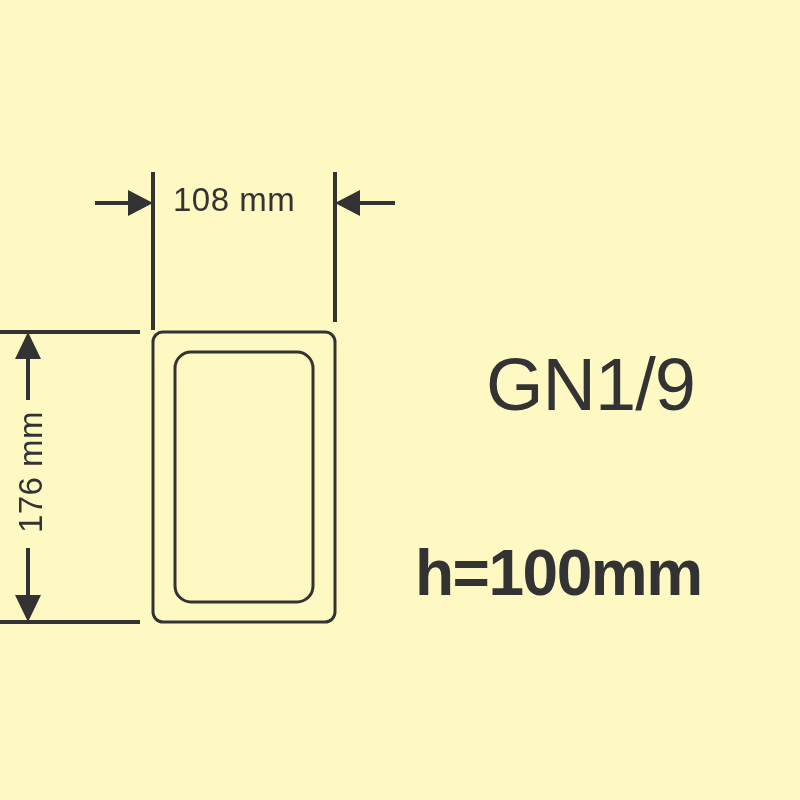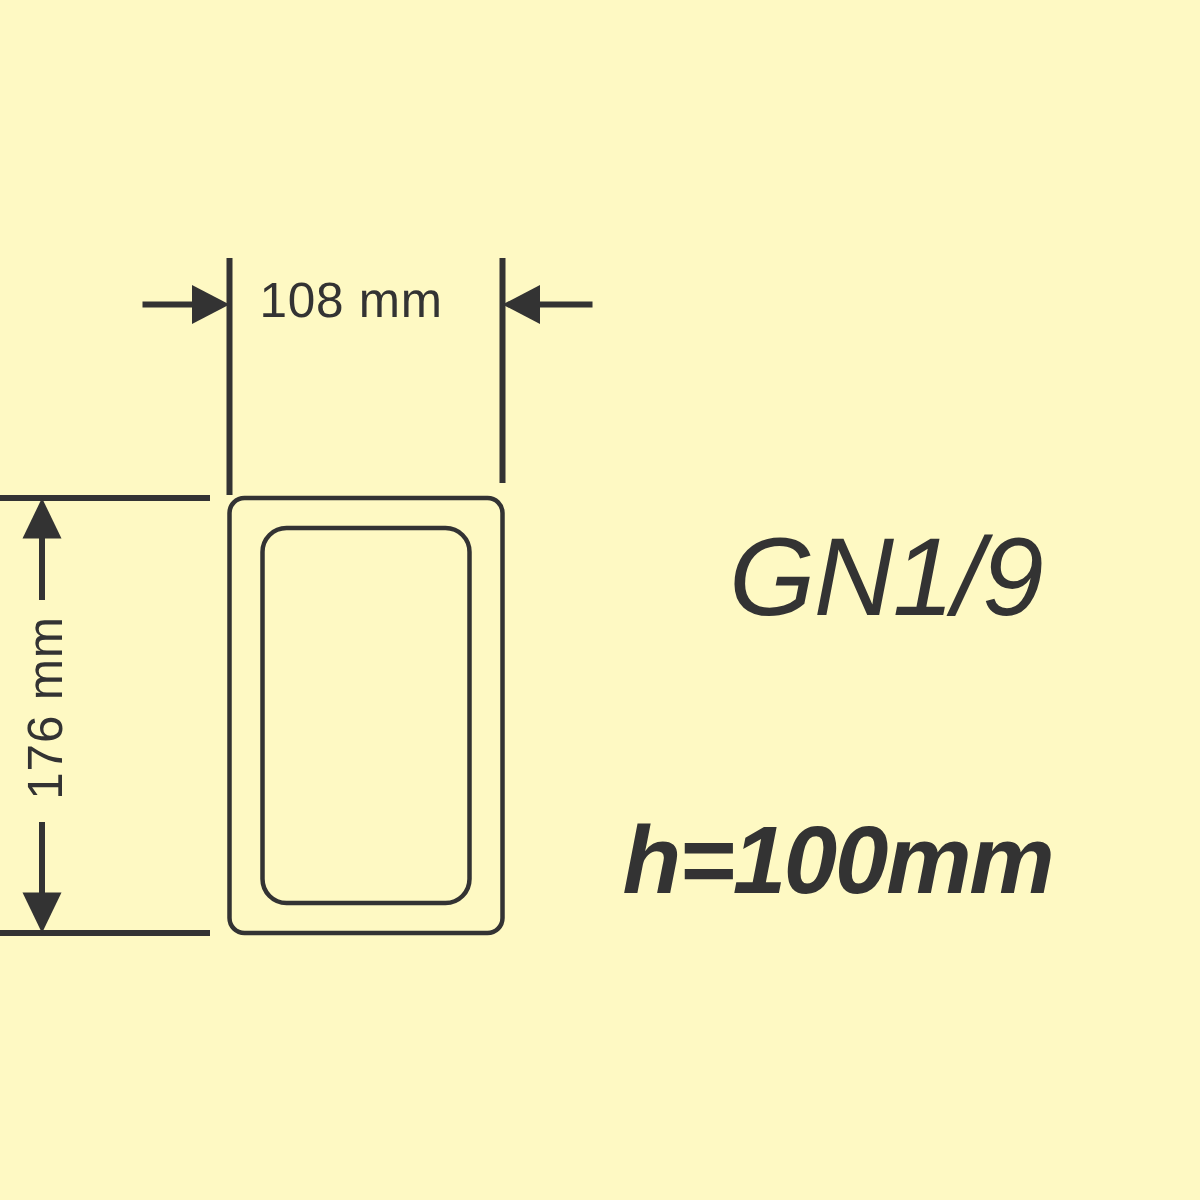--- a/index.html
+++ b/index.html
@@ -43,21 +43,20 @@
     top: 472px;
     transform: translate(-50%, -50%) rotate(-90deg);
     transform-origin: center center;
   }
   .label-text {
     position: absolute;
     color: #333333;
     font-family: "Liberation Sans", sans-serif;
     white-space: nowrap;
     line-height: 1;
-    font-style: italic;
   }
   #label-model {
     left: 486px;
     top: 348px;
     font-size: 74px;
     font-weight: 300;
     letter-spacing: -1px;
   }
   #label-height {
     left: 415px;

